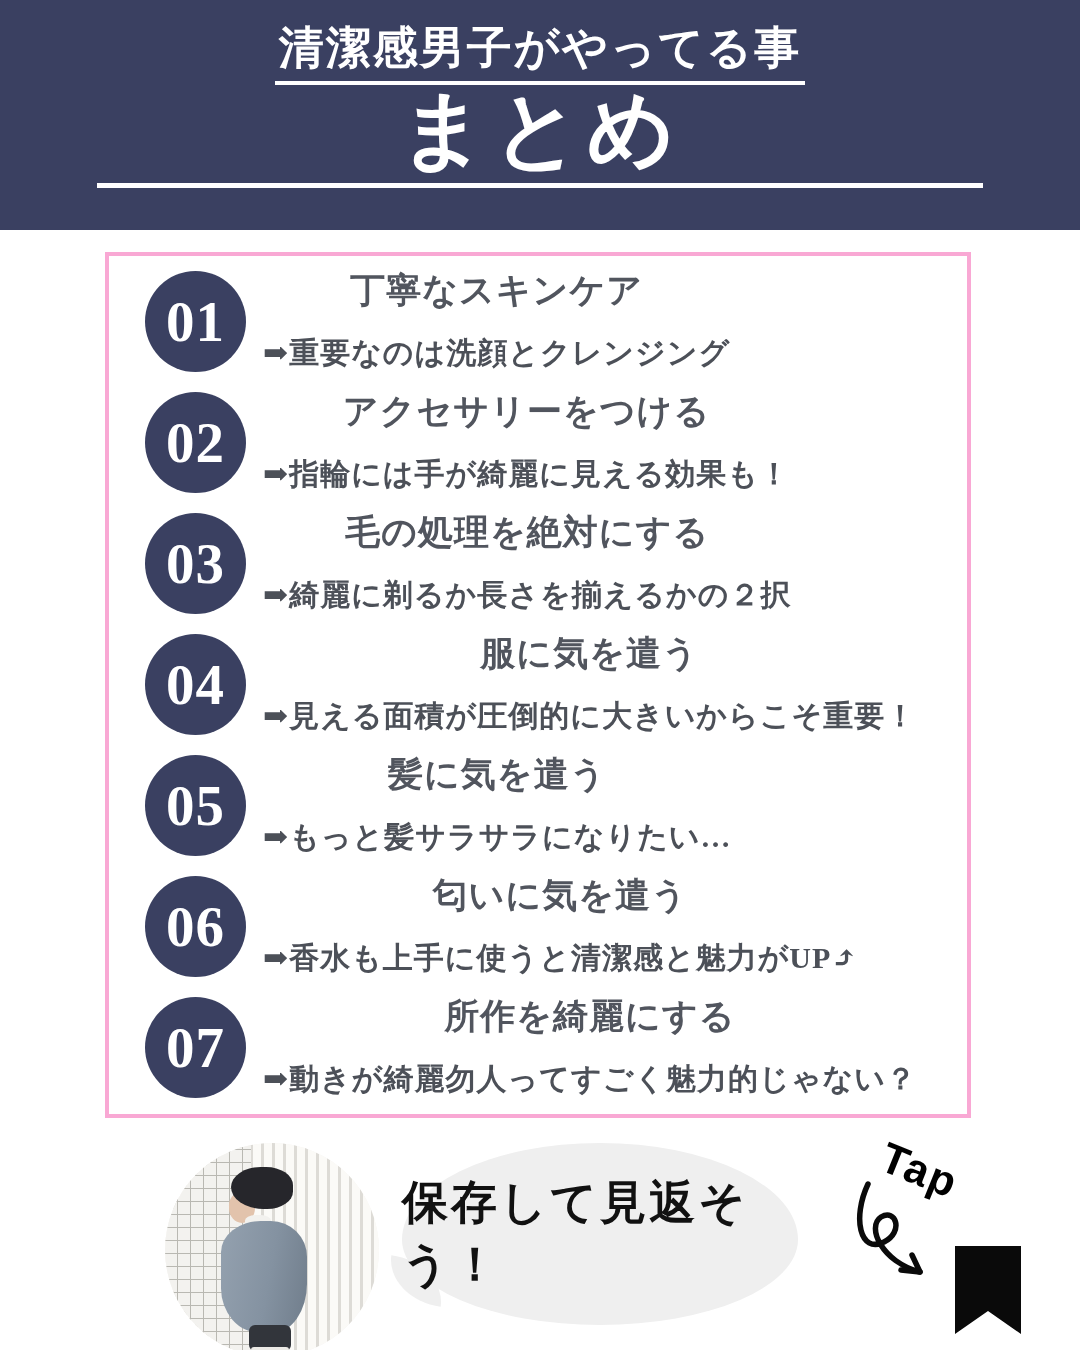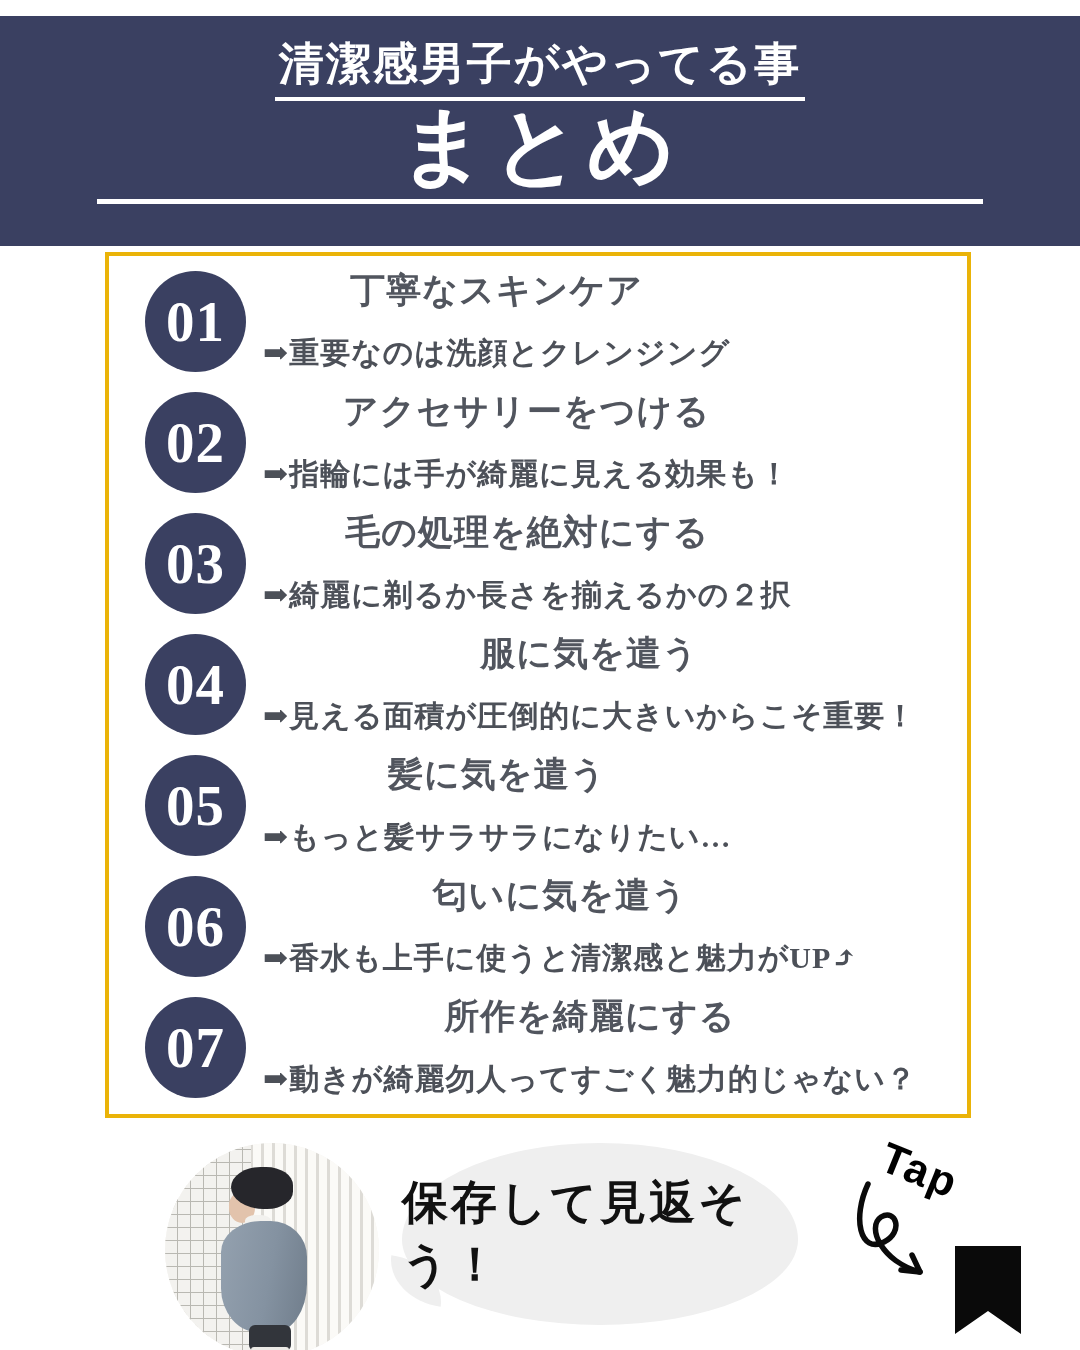--- a/index.html
+++ b/index.html
@@ -1,29 +1,29 @@
 <!DOCTYPE html>
 <html lang="ja"><head>
 <meta charset="utf-8">
 <style>
   html,body{margin:0;padding:0;}
   body{font-family:"Liberation Sans","DejaVu Sans",sans-serif;background:#ffffff;}
   .canvas{position:relative;width:1080px;height:1350px;background:#ffffff;overflow:hidden;}
 
   
-  .header{position:absolute;left:0;top:16px;width:1080px;height:230px;background:#3a4061;
+  .header{position:absolute;left:0;top:0;width:1080px;height:230px;background:#3a4061;
           display:flex;flex-direction:column;align-items:center;box-sizing:border-box;padding-top:24px;}
   .header-sub{color:#ffffff;font-family:"Liberation Serif","DejaVu Serif",serif;font-weight:bold;
               font-size:45px;line-height:1.1;border-bottom:4px solid #ffffff;padding:0 4px 7px 4px;letter-spacing:2px;}
   .header-title{color:#ffffff;font-family:"Liberation Serif","DejaVu Serif",serif;font-weight:bold;
                 font-size:86px;line-height:1.0;letter-spacing:6px;margin-top:2px;}
   .header-rule{width:886px;height:5px;background:#ffffff;margin-top:10px;}
 
   
-  .box{position:absolute;left:105px;top:252px;width:866px;height:866px;border:4px solid #eab308;
+  .box{position:absolute;left:105px;top:252px;width:866px;height:866px;border:4px solid #f9a8d4;
        box-sizing:border-box;background:#ffffff;padding:15px 14px 0 36px;}
   .item{display:flex;align-items:flex-start;margin-bottom:20px;height:101px;}
   .num{flex:0 0 101px;width:101px;height:101px;border-radius:50%;background:#3a4061;color:#ffffff;
        font-family:"Liberation Serif","DejaVu Serif",serif;font-weight:bold;font-size:57px;
        display:flex;align-items:center;justify-content:center;letter-spacing:1px;}
   .item-text{margin-left:17px;padding-top:1px;}
   .item-title{font-family:"Liberation Serif","DejaVu Serif",serif;font-weight:bold;font-size:35px;
               line-height:1.1;color:#51555e;letter-spacing:1px;white-space:nowrap;text-align:center;}
   .item-note{font-family:"Liberation Serif","DejaVu Serif",serif;font-weight:bold;font-size:30px;
              line-height:1.2;color:#4c5058;margin-top:24px;letter-spacing:1px;white-space:nowrap;}

